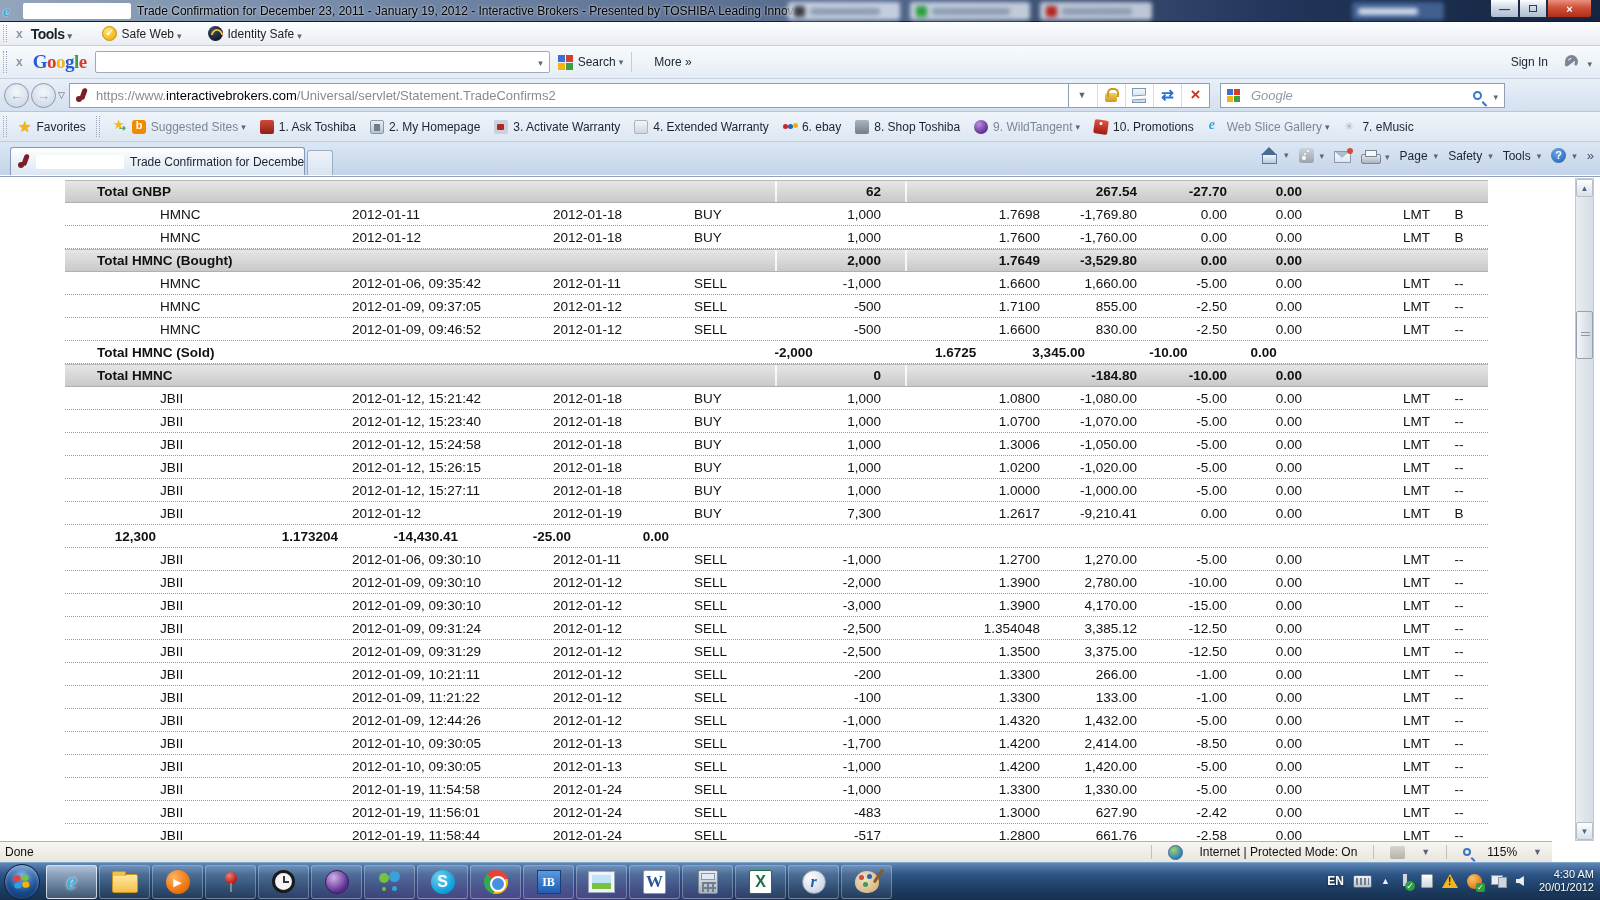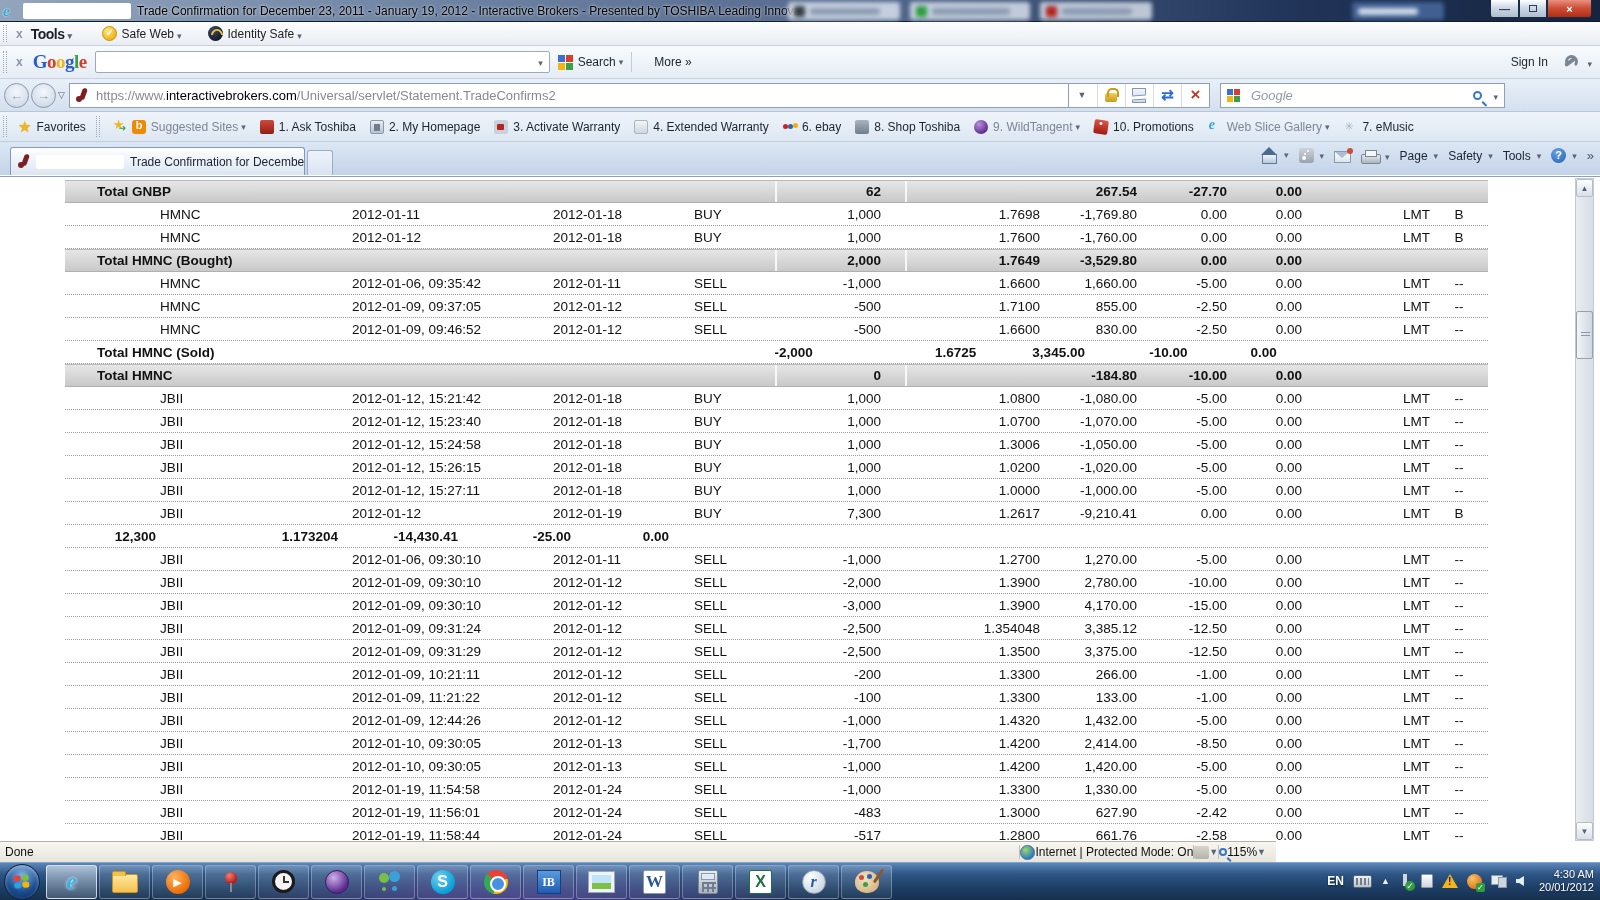--- a/index.html
+++ b/index.html
@@ -147,23 +147,23 @@
   .c-code { width:58px; text-align:center; }
 
   
   #scrollbar { position:absolute; right:6px; top:1px; width:19px; height:663px; background:linear-gradient(90deg,#e9edf2,#d7dde4); border:1px solid #c2cad3; }
   .sb-btn { position:absolute; left:0; width:17px; height:18px; background:linear-gradient(#fdfefe,#d9e0e8); border:1px solid #b5bec9; border-radius:2px; color:#4d6185; font-size:8px; text-align:center; line-height:17px; }
   .sb-up { top:0; } .sb-down { bottom:0; }
   .sb-thumb { position:absolute; left:0; top:132px; width:17px; height:48px; background:linear-gradient(90deg,#f2f5f8,#cfd7e0); border:1px solid #96a2b2; border-radius:2px; }
   .sb-thumb::after { content:""; position:absolute; left:4px; top:20px; width:9px; height:6px; background:repeating-linear-gradient(#8a97a8 0 1px,transparent 1px 3px); }
 
   
-  #status-bar { position:absolute; left:0; top:841px; width:1276px; height:21px; background:linear-gradient(#f8f6f1,#e8e5de); border-top:1px solid #b5b2aa; display:flex; align-items:center; font-size:12px; color:#111; }
+  #status-bar { position:absolute; left:0; top:841px; width:1552px; height:21px; background:linear-gradient(#f8f6f1,#e8e5de); border-top:1px solid #b5b2aa; display:flex; align-items:center; font-size:12px; color:#111; }
   .st-left { margin-left:5px; flex:1; }
-  .st-right { display:flex; align-items:center; gap:0; margin-right:10px; }
+  .st-right { display:flex; align-items:center; gap:16px; margin-right:10px; }
   .ic-globe { width:15px; height:15px; border-radius:50%; background:radial-gradient(circle at 35% 30%,#9fd76a,#2f7fc0 70%); border:1px solid #3a6a94; }
   .st-sep { width:1px; height:14px; background:#c2bfb7; }
   .ic-pm { width:15px; height:13px; background:linear-gradient(#d8d5ce,#b5b2aa); border-radius:2px; position:relative; }
   .ic-zoom-mag { width:8px; height:8px; border:2px solid #3a77c2; border-radius:50%; position:relative; }
   .ic-zoom-mag::after { content:""; position:absolute; left:7px; top:7px; width:5px; height:2px; background:#3a77c2; transform:rotate(45deg); transform-origin:0 0; }
   .st-drop { font-size:9px; color:#5a6678; }
 
   
   #taskbar { position:absolute; left:0; top:862px; width:1600px; height:38px;
     background:linear-gradient(#5d87b8,#2d5585 30%,#1d3d63 70%,#16304f); border-top:1px solid #7fa6cf; display:flex; align-items:center; }

